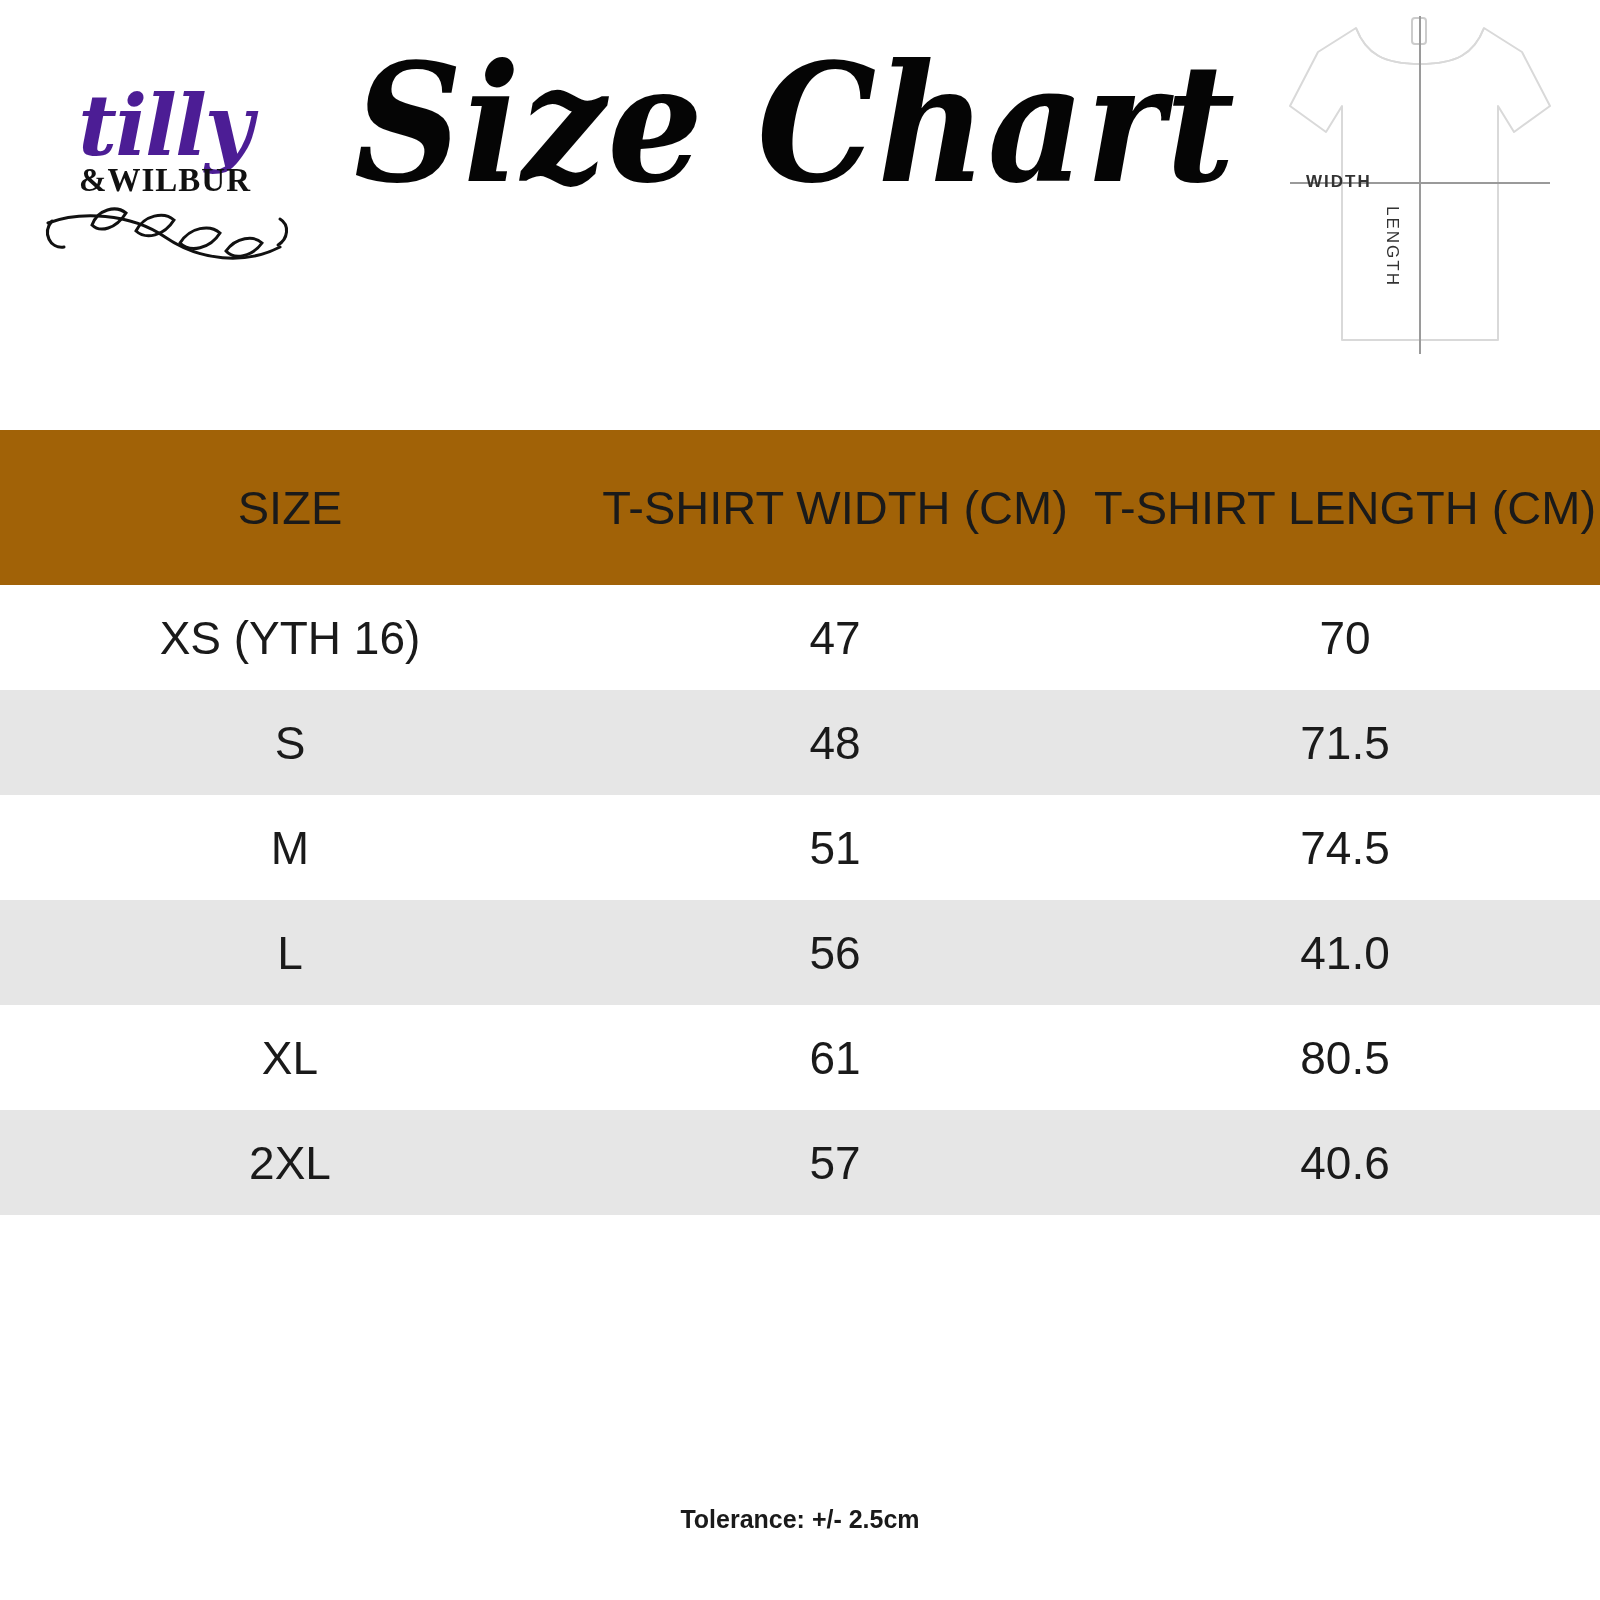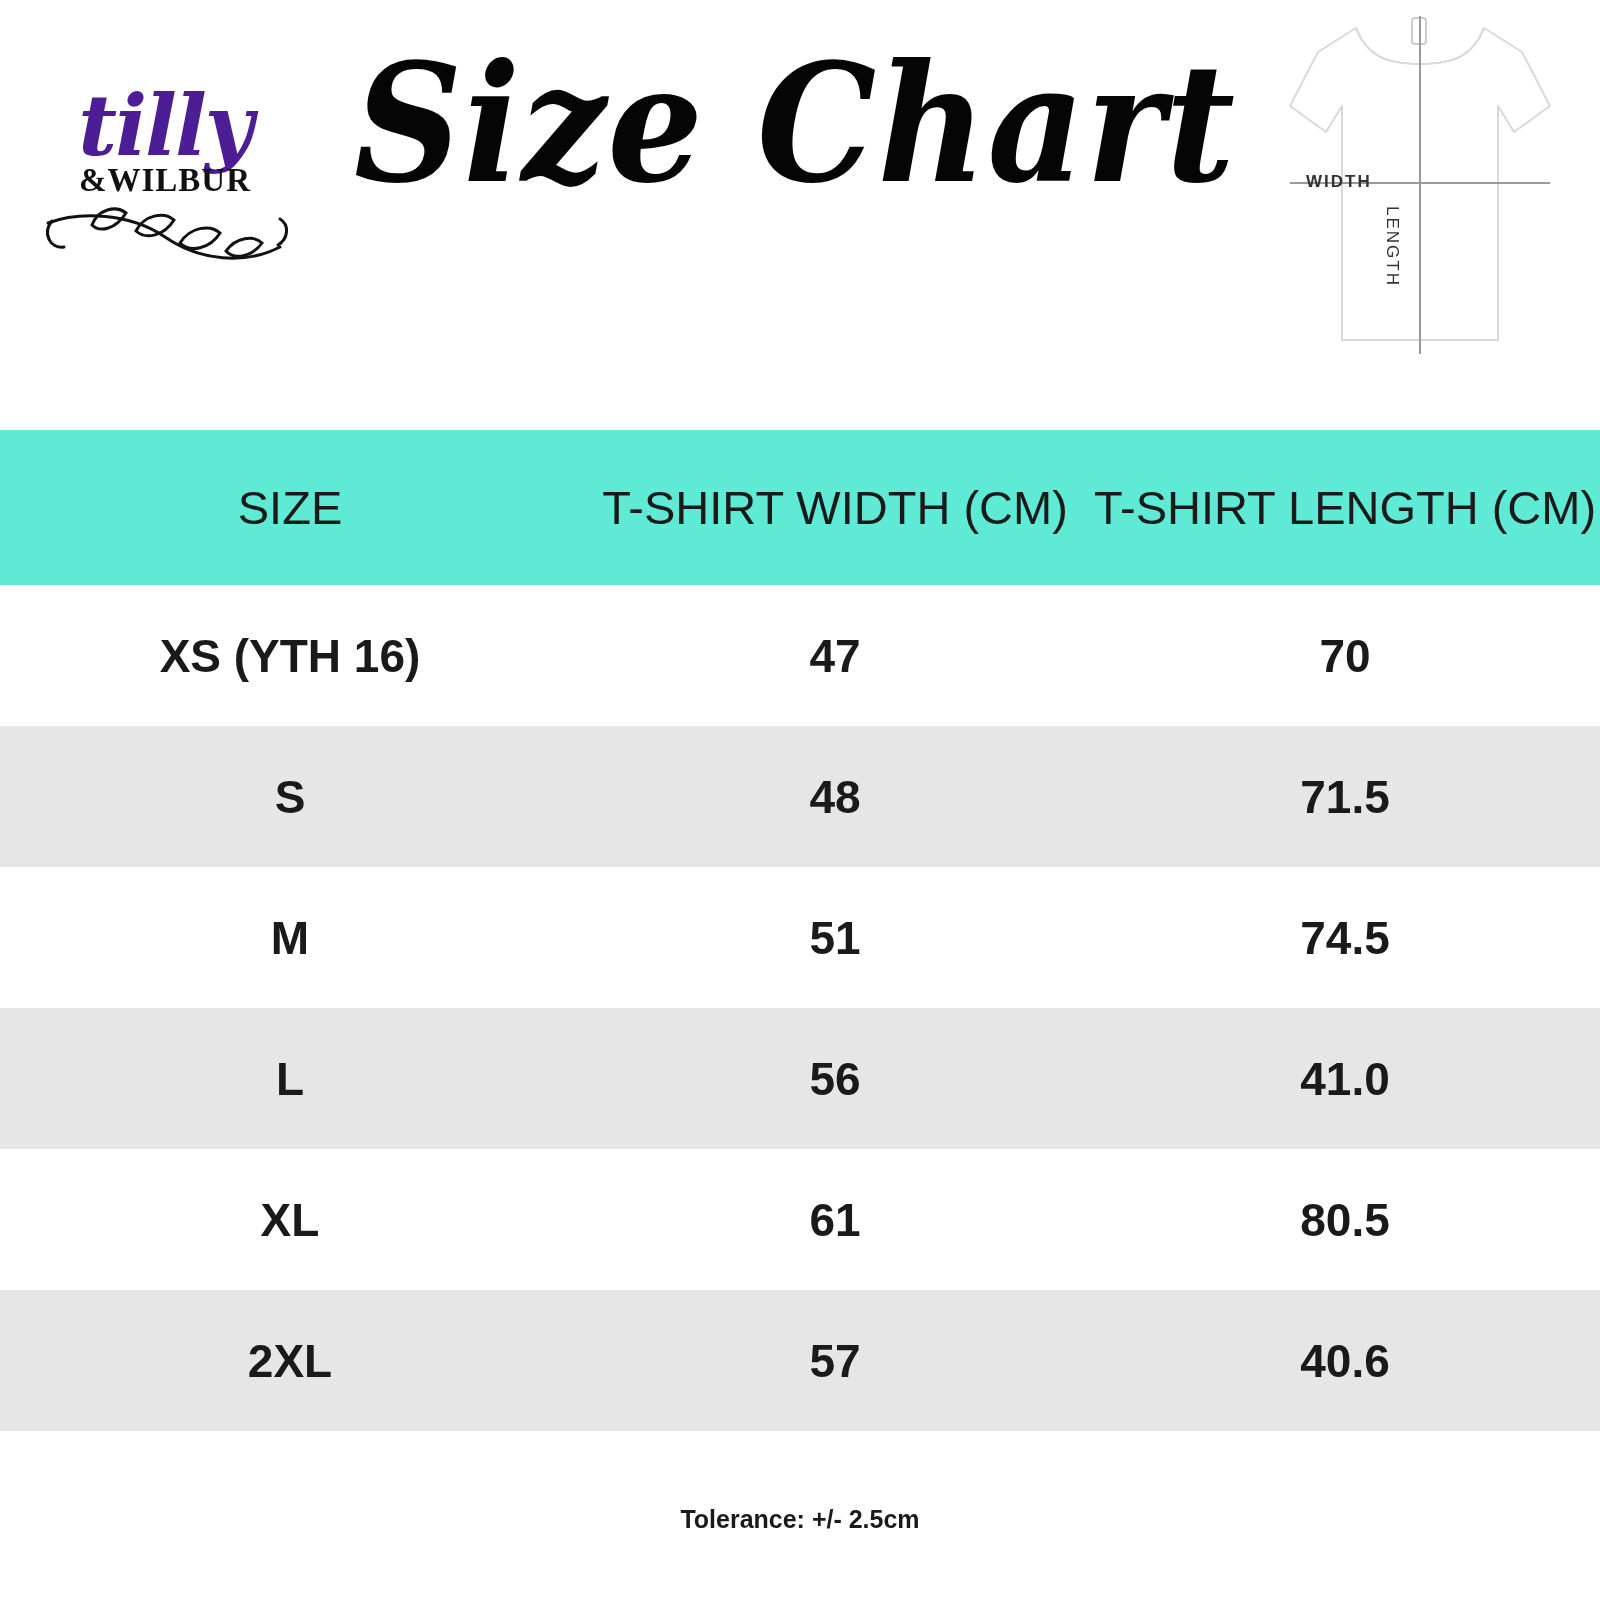--- a/index.html
+++ b/index.html
@@ -117,32 +117,32 @@
     table-layout: fixed;
   }
   .size-table th,
   .size-table td {
     text-align: center;
     vertical-align: middle;
     font-family: "Liberation Sans", sans-serif;
     color: #1a1a1a;
   }
   .size-table thead th {
-    background: #5eead4;
+    background: #a16207;
     font-size: 47px;
     font-weight: normal;
     line-height: 56px;
     height: 155px;
     padding: 0;
   }
   .size-table tbody td {
     font-size: 46px;
-    font-weight: bold;
+    font-weight: normal;
     height: 105px;
-    padding: 18px;
+    padding: 0;
   }
   .size-table tbody tr.shaded td {
     background: #e6e6e6;
   }
   .col-size { width: 580px; }
   .col-width { width: 510px; }
   .col-length { width: 510px; }
 
   
   .tolerance {

